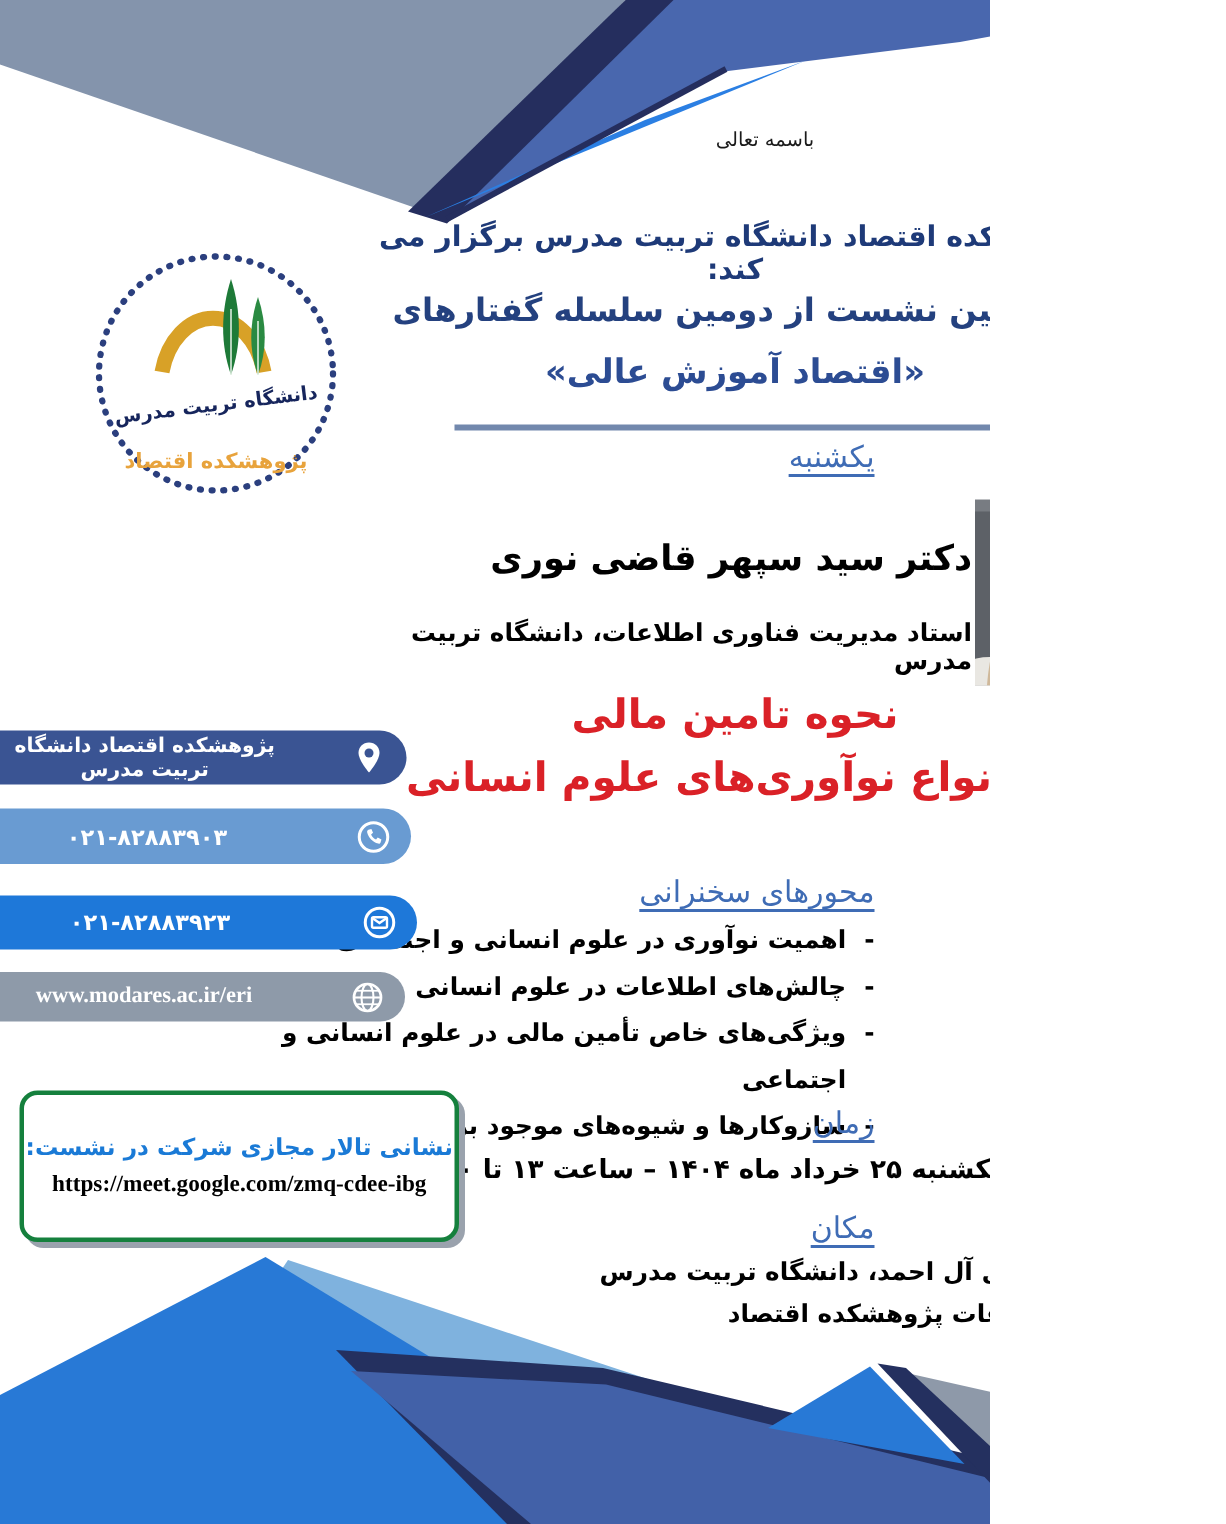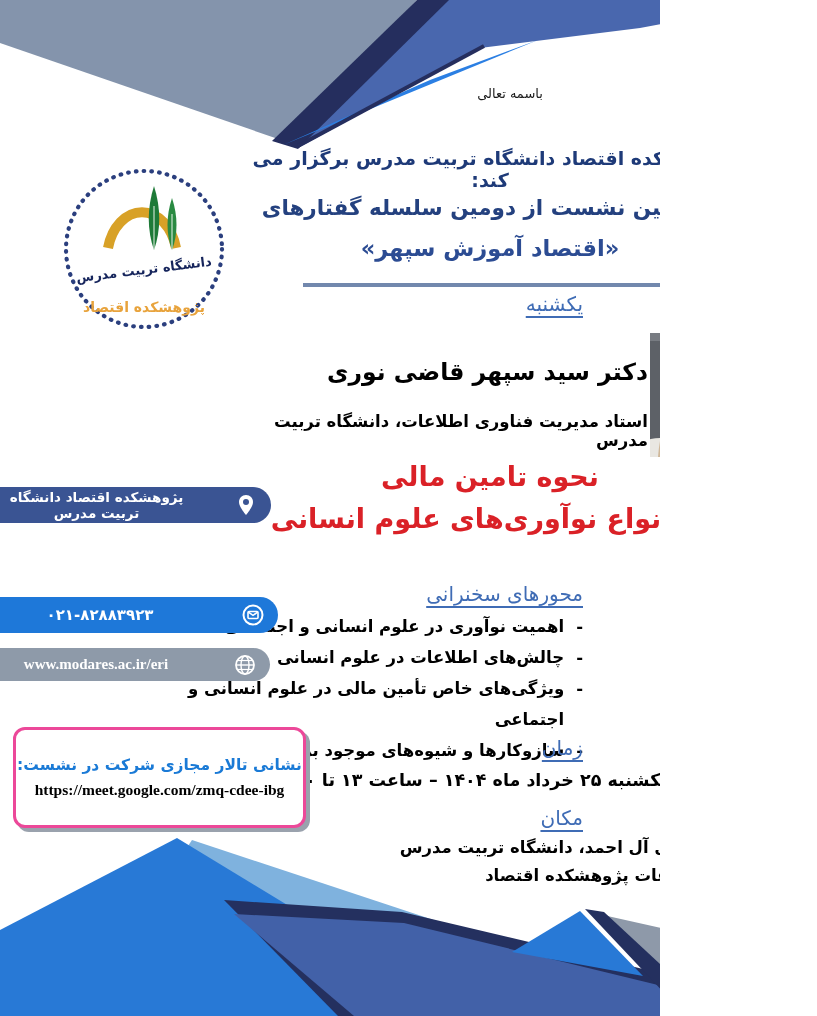--- a/index.html
+++ b/index.html
@@ -58,21 +58,21 @@
   .pill .ptxt{flex:1;text-align:center;direction:rtl;}
   .pill .icon{flex:0 0 auto;width:26px;height:26px;margin-left:4px;margin-right:12px;}
   .pill1{top:487px;width:271px;height:36px;background:#3a5493;font-size:13.5px;font-weight:bold;}
   .pill2{top:539px;width:274px;height:37px;background:#699bd2;font-size:15px;font-weight:bold;}
   .pill3{top:597px;width:278px;height:36px;background:#1e78d9;font-size:15px;font-weight:bold;}
   .pill4{top:648px;width:270px;height:33px;background:#8e9aa9;font-size:15px;font-weight:bold;
          font-family:"Liberation Serif","DejaVu Serif",serif;}
 
   
   .meet{left:13px;top:727px;width:287px;height:95px;background:#fff;
-        border:3px solid #ec4899;border-radius:12px;box-shadow:4px 4px 0 #9aa2ad;
+        border:3px solid #15803d;border-radius:12px;box-shadow:4px 4px 0 #9aa2ad;
         display:flex;flex-direction:column;align-items:center;justify-content:center;gap:7px;}
   .meet-title{font-size:15.5px;font-weight:bold;color:#1a7ad6;direction:rtl;}
   .meet-url{font-size:15.5px;font-weight:bold;color:#000;
             font-family:"Liberation Serif","DejaVu Serif",serif;}
 </style>
 </head>
 <body>
 
 <div class="page">
 
@@ -104,21 +104,21 @@
     <path d="M96,20 C89,42 89,64 96,84 C103,64 103,42 96,20 Z" fill="#1e7a38"></path>
     <path d="M114,32 C108,50 108,68 114,84 C120,68 120,50 114,32 Z" fill="#2a8a42"></path>
     <line x1="96" y1="40" x2="96" y2="84" stroke="#e8f3e8" stroke-width="1"></line>
     <line x1="114" y1="48" x2="114" y2="84" stroke="#e8f3e8" stroke-width="1"></line>
     <text x="86" y="108" text-anchor="middle" font-size="13" font-weight="bold" fill="#16255c" transform="rotate(-7 86 104)" direction="rtl">دانشگاه تربیت مدرس</text>
     <text x="86" y="146" text-anchor="middle" font-size="14" font-weight="bold" fill="#e8a33c" direction="rtl">پژوهشکده اقتصاد</text>
   </svg>
 
   <div class="abs hdr hdr1 rtl">پژوهشکده اقتصاد دانشگاه تربیت مدرس برگزار می کند:</div>
   <div class="abs hdr hdr2 rtl">ششمین نشست از دومین سلسله گفتارهای</div>
-  <div class="abs hdr hdr3 rtl">«اقتصاد آموزش سپهر»</div>
+  <div class="abs hdr hdr3 rtl">«اقتصاد آموزش عالی»</div>
 
   <div class="abs divider"></div>
 
   <div class="abs sec-label lbl-speaker rtl">یکشنبه</div>
 
   <svg class="abs photo" width="88" height="124" viewBox="0 0 88 124">
     <rect width="88" height="124" fill="#5d6167"></rect>
     <rect x="54" width="34" height="124" fill="#32353a"></rect>
     <rect y="0" width="88" height="8" fill="#787c82"></rect>
     <ellipse cx="10" cy="118" rx="24" ry="13" fill="#e9e7e2"></ellipse>
@@ -169,20 +169,29 @@
   <div class="abs pill pill1">
     <span class="icon">
       <svg width="26" height="26" viewBox="0 0 26 26">
         <path d="M13,3 C9,3 6,6 6,10 C6,15 13,23 13,23 C13,23 20,15 20,10 C20,6 17,3 13,3 Z" fill="#fff"></path>
         <circle cx="13" cy="10" r="3" fill="#3a5493"></circle>
       </svg>
     </span>
     <span class="ptxt">پژوهشکده اقتصاد دانشگاه تربیت مدرس</span>
   </div>
 
+  <div class="abs pill pill2">
+    <span class="icon">
+      <svg width="26" height="26" viewBox="0 0 26 26">
+        <circle cx="13" cy="13" r="9.5" fill="none" stroke="#fff" stroke-width="2"></circle>
+        <path d="M9.6,8.2 l2,-0.6 1.1,2.6 -1.3,1.1 c0.7,1.6 1.8,2.7 3.3,3.4 l1.1,-1.3 2.5,1.2 -0.6,2 c-0.2,0.7 -0.9,1 -1.6,0.8 c-3.6,-1 -6.4,-3.8 -7.3,-7.4 c-0.2,-0.7 0.1,-1.5 0.8,-1.8 z" fill="#fff"></path>
+      </svg>
+    </span>
+    <span class="ptxt">۰۲۱-۸۲۸۸۳۹۰۳</span>
+  </div>
 
   <div class="abs pill pill3">
     <span class="icon">
       <svg width="26" height="26" viewBox="0 0 26 26">
         <circle cx="13" cy="13" r="9.5" fill="none" stroke="#fff" stroke-width="2"></circle>
         <rect x="8" y="9.5" width="10" height="7" rx="1" fill="none" stroke="#fff" stroke-width="1.6"></rect>
         <polyline points="8.4,10.2 13,13.4 17.6,10.2" fill="none" stroke="#fff" stroke-width="1.6"></polyline>
       </svg>
     </span>
     <span class="ptxt">۰۲۱-۸۲۸۸۳۹۲۳</span>

